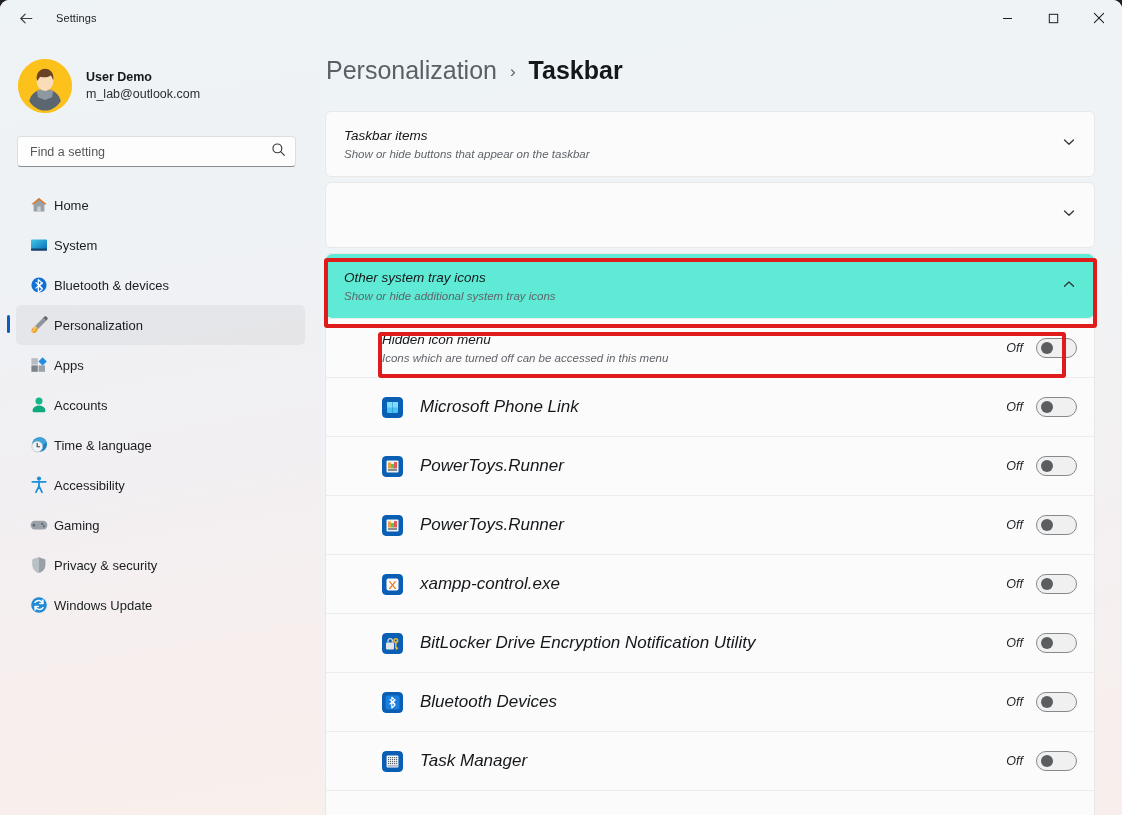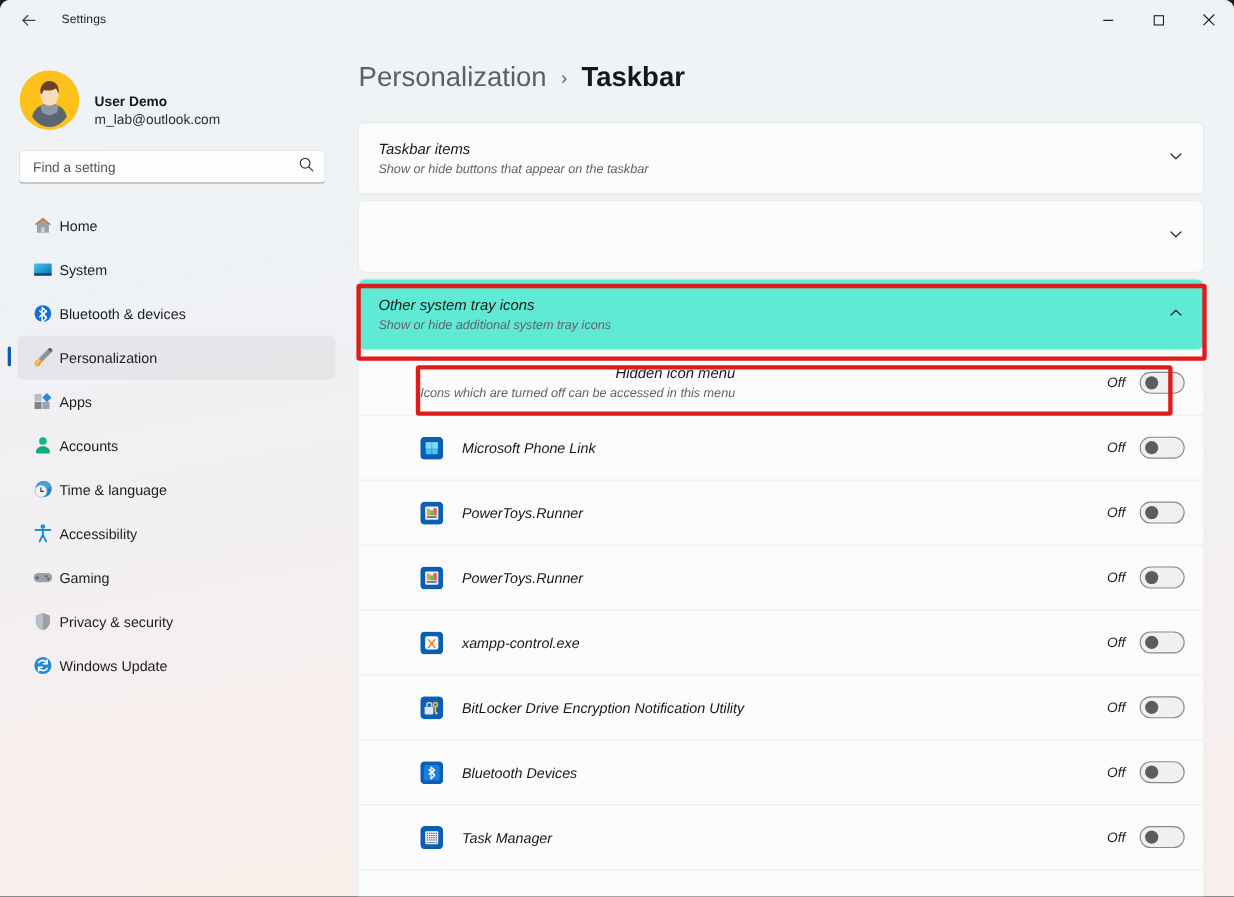--- a/index.html
+++ b/index.html
@@ -61,21 +61,21 @@
     top: 0; left: 0;
     width: 321px;
     height: 815px;
     background: linear-gradient(170deg, #eef3f6 0%, #eef2f5 28%, #f2eff2 58%, #f7efee 80%, #f9efeb 100%);
     z-index: 20;
     padding-top: 46px;
   }
 
   #account {
     display: flex;
-    align-items: flex-end;
+    align-items: center;
     padding: 8px 0 0 18px;
     height: 72px;
   }
   #avatar {
     width: 54px; height: 54px;
     border-radius: 50%;
     background: #fcc21b;
     overflow: hidden;
     position: relative;
     flex: 0 0 auto;
@@ -229,21 +229,21 @@
   }
   .row-icon {
     width: 21px; height: 21px;
     border-radius: 4px;
     flex: 0 0 auto;
     display: flex; align-items: center; justify-content: center;
     overflow: hidden;
   }
   .row-label {
     margin-left: 17px;
-    font-size: 13px;
+    font-size: 17px;
     color: #15181b;
   }
   .row-right {
     margin-left: auto;
     display: flex;
     align-items: center;
   }
   .toggle-state {
     font-size: 12.5px;
     color: #1c1f22;
@@ -260,21 +260,21 @@
   }
   .toggle .knob {
     position: absolute;
     width: 12px; height: 12px;
     border-radius: 50%;
     background: #5b5e61;
     left: 4px; top: 3px;
   }
 
   
-  .row.first-row { padding-left: 56px; text-align: right; }
+  .row.first-row { padding-left: 56px; }
 
   
   .redbox {
     position: absolute;
     border: 4px solid #e01b1b;
     border-radius: 3px;
     pointer-events: none;
     z-index: 25;
   }
   #redbox-other-tray { left: 324px; top: 258px; width: 773px; height: 70px; }

